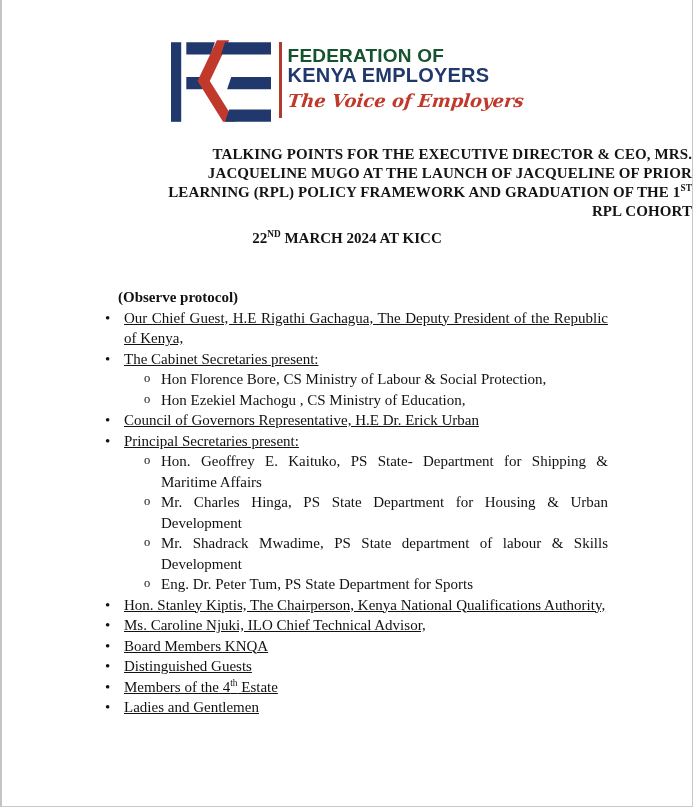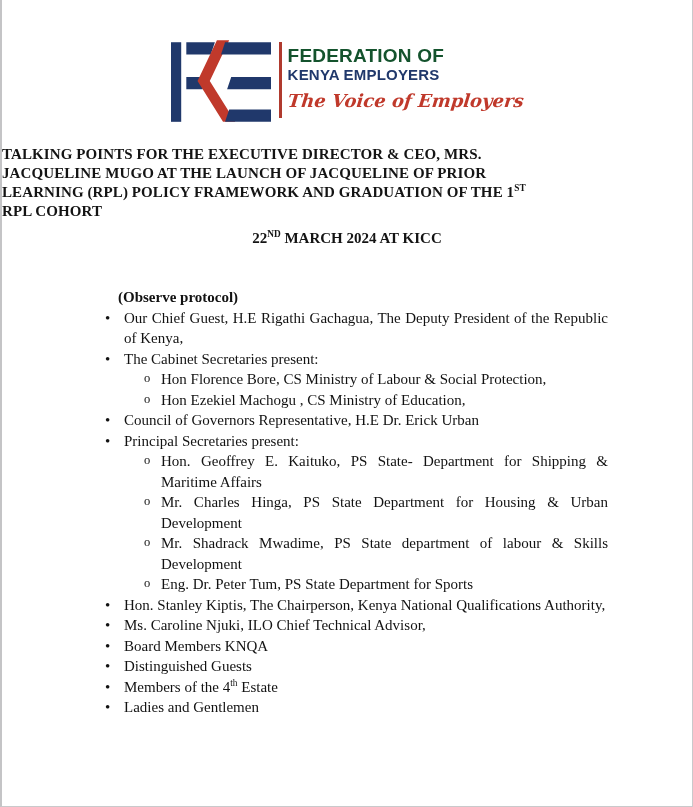--- a/index.html
+++ b/index.html
@@ -22,47 +22,47 @@
   }
   .mark{width:100px;height:82px;display:block;}
   .sep{width:3px;height:76px;background:#b03a2e;margin:2px 6px 0 8px;}
   .logo-text{display:flex;flex-direction:column;align-items:flex-start;padding-top:6px;}
   .org1{
     font-family:"Liberation Sans", sans-serif;font-weight:bold;
     color:#14532d;font-size:19px;line-height:20px;letter-spacing:0.2px;white-space:nowrap;
   }
   .org2{
     font-family:"Liberation Sans", sans-serif;font-weight:bold;
-    color:#20386b;font-size:15px;line-height:18px;letter-spacing:0.2px;white-space:nowrap;
+    color:#20386b;font-size:20px;line-height:18px;letter-spacing:0.2px;white-space:nowrap;
   }
   .tagline{
     font-family:"DejaVu Serif", serif;font-style:italic;font-weight:bold;
     color:#c0392b;font-size:18px;line-height:20px;margin-top:7px;
     transform:skewX(-6deg);white-space:nowrap;
   }
   
   .title{
-    margin-top:21px;text-align:left;
+    margin-top:21px;text-align:right;
     font-weight:bold;font-size:15px;line-height:19px;color:#141414;
     letter-spacing:0.1px;
   }
   .date{
     margin-top:8px;text-align:center;
     font-weight:bold;font-size:15px;line-height:19px;color:#141414;
   }
   sup{font-size:62%;vertical-align:super;line-height:0;}
   
   .content{
     margin:39px 84px 0 88px;
     font-size:15px;line-height:20.5px;color:#121212;
   }
   .protocol-heading{font-weight:bold;margin-left:28px;}
   ul{list-style:none;margin:0;padding:0;}
   li{position:relative;text-align:justify;text-align-last:left;}
-  li.main{padding-left:34px;}
+  li.main{padding-left:34px;text-decoration:underline;}
   li.main::before{content:"\2022";position:absolute;left:15px;top:0;}
   li.sub{padding-left:71px;}
   li.sub::before{content:"o";position:absolute;left:54px;top:-1px;font-size:12.5px;}
 </style>
 </head>
 <body>
 
 <div class="page">
 
   <div class="logo-row">

